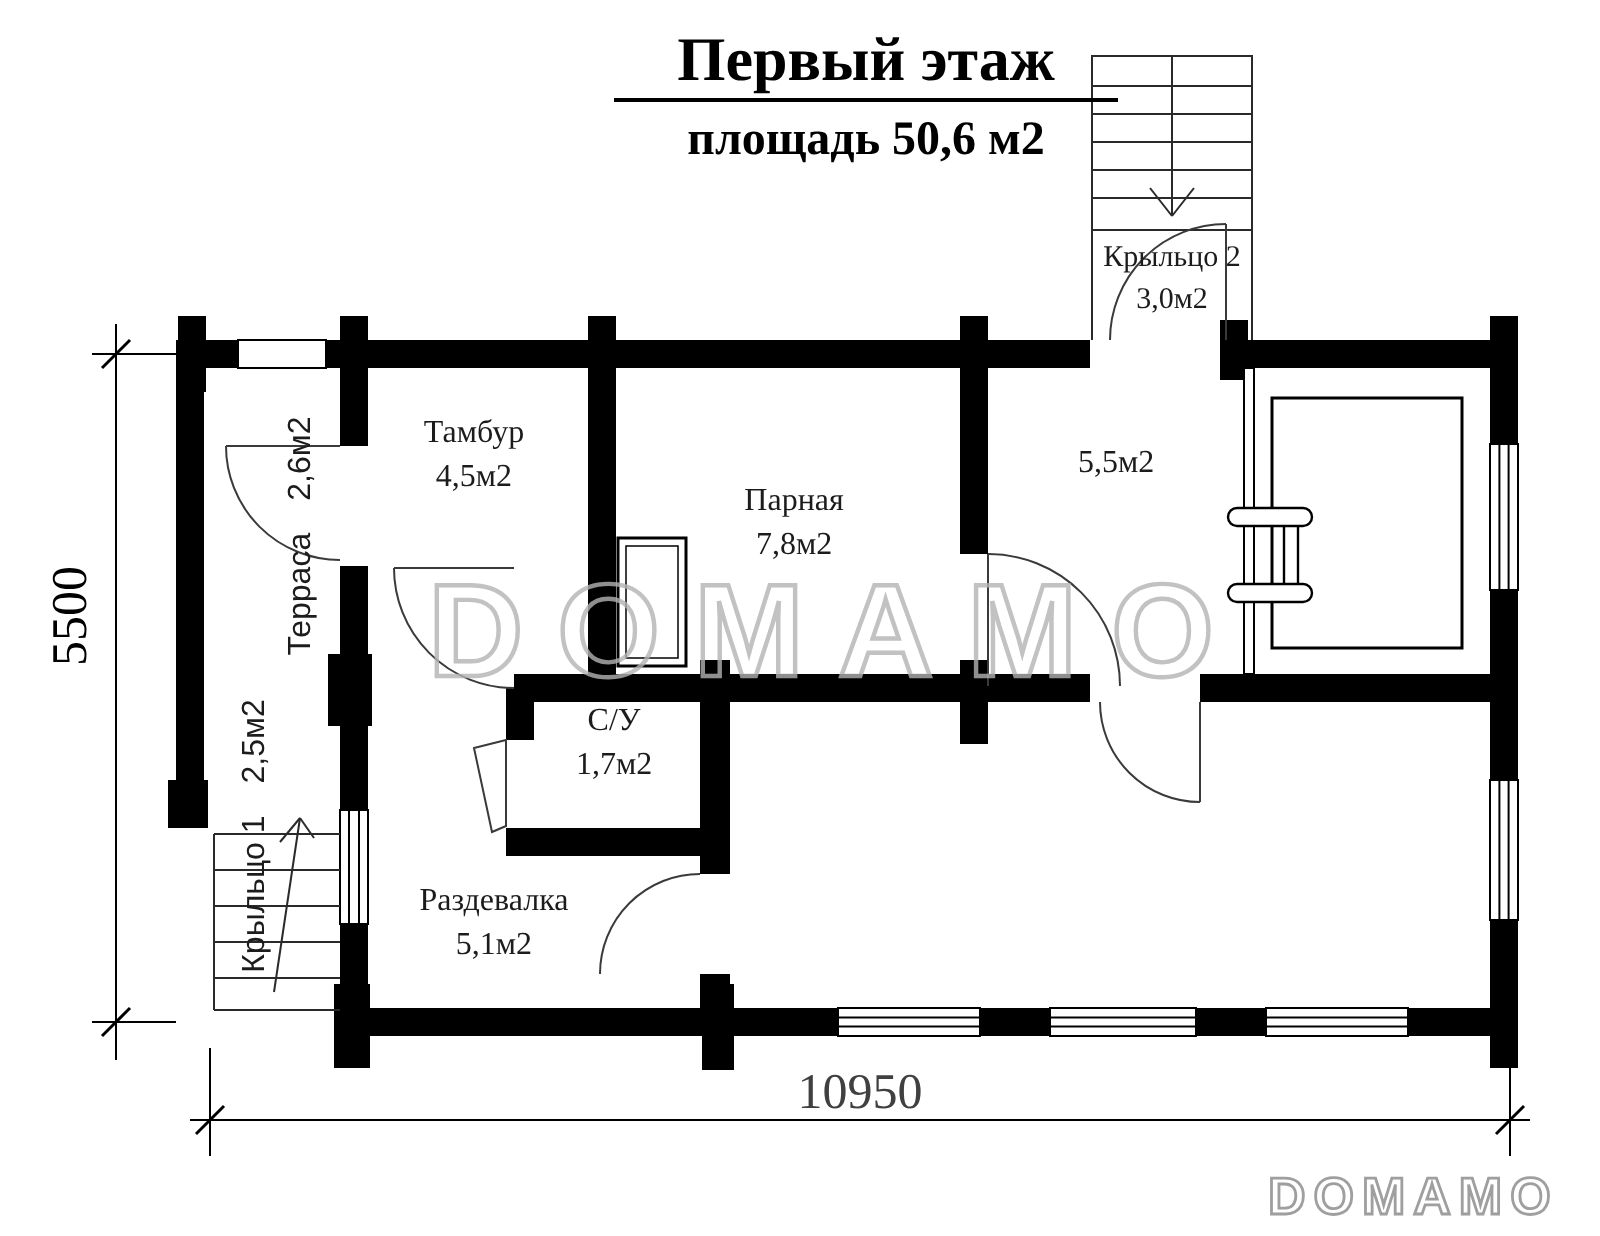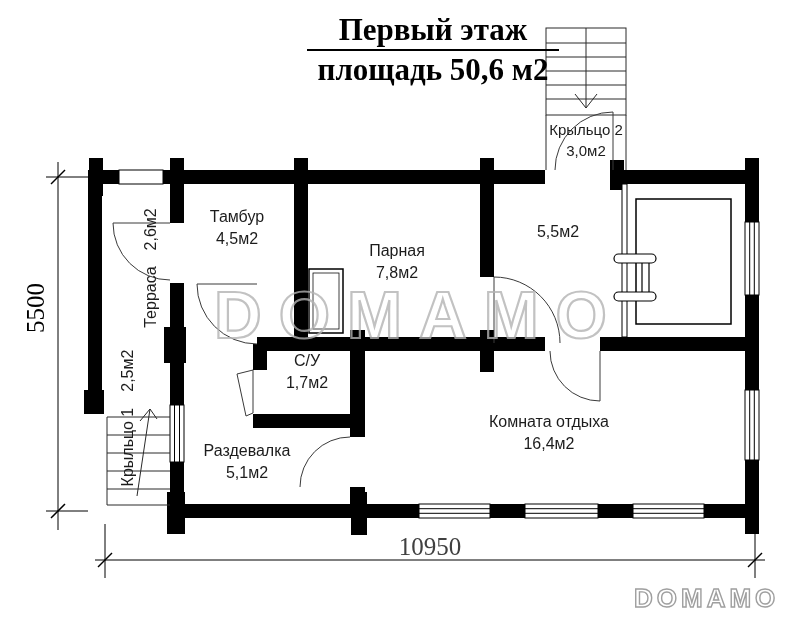--- a/index.html
+++ b/index.html
@@ -4,23 +4,23 @@
 <style>
   html,body{margin:0;padding:0;background:#fff;}
   #canvas{position:relative;width:800px;height:618px;background:#fff;overflow:hidden;
           font-family:"Liberation Sans",sans-serif;}
   #plan-svg{position:absolute;left:0;top:0;}
   .title-block{position:absolute;left:433px;top:12px;transform:translateX(-50%);
                text-align:center;font-family:"Liberation Serif",serif;font-weight:700;
                color:#000;white-space:nowrap;}
   .title-line1{font-size:31px;line-height:36px;}
   .title-rule{width:252px;height:0;border-top:2px solid #000;margin:1px auto 1px auto;}
-  .title-line2{font-size:31px;line-height:36px;}
+  .title-line2{font-size:24px;line-height:36px;}
   .rlabel{position:absolute;transform:translateX(-50%);text-align:center;
-          font-size:16px;line-height:22px;color:#1c1c1c;white-space:nowrap;}
+          font-size:16px;line-height:22px;color:#1c1c1c;white-space:nowrap;font-family:Liberation Serif, serif;}
   .rlabel.small{font-size:15px;line-height:21px;}
   .vlabel{position:absolute;transform:translate(-50%,-50%) rotate(-90deg);
           font-size:16px;color:#1c1c1c;white-space:nowrap;}
   .vlabel .gap{display:inline-block;width:16px;}
   .dim-h{position:absolute;left:430px;top:533px;transform:translateX(-50%);
          font-family:"Liberation Serif",serif;font-size:25px;color:#404040;}
   .dim-v{position:absolute;left:36px;top:308px;transform:translate(-50%,-50%) rotate(-90deg);
          font-family:"Liberation Serif",serif;font-size:25px;color:#000;white-space:nowrap;}
   .wm-center{position:absolute;left:214px;top:277px;font-size:66px;font-weight:700;
              letter-spacing:17px;color:transparent;-webkit-text-stroke:2.2px #b3b3b3;
@@ -232,24 +232,20 @@
     <div>5,5м2</div>
   </div>
   <div class="rlabel" style="left:307px;top:350px">
     <div>С/У</div>
     <div>1,7м2</div>
   </div>
   <div class="rlabel" style="left:247px;top:440px">
     <div>Раздевалка</div>
     <div>5,1м2</div>
   </div>
-  <div class="rlabel" style="left:549px;top:411px">
-    <div>Комната отдыха</div>
-    <div>16,4м2</div>
-  </div>
   <div class="rlabel small" style="left:586px;top:119px">
     <div>Крыльцо 2</div>
     <div>3,0м2</div>
   </div>
 
   <div class="vlabel" style="left:151px;top:268px">
     <span>Терраса</span><span class="gap"></span><span>2,6м2</span>
   </div>
   <div class="vlabel" style="left:128px;top:418px">
     <span>Крыльцо 1</span><span class="gap"></span><span>2,5м2</span>

